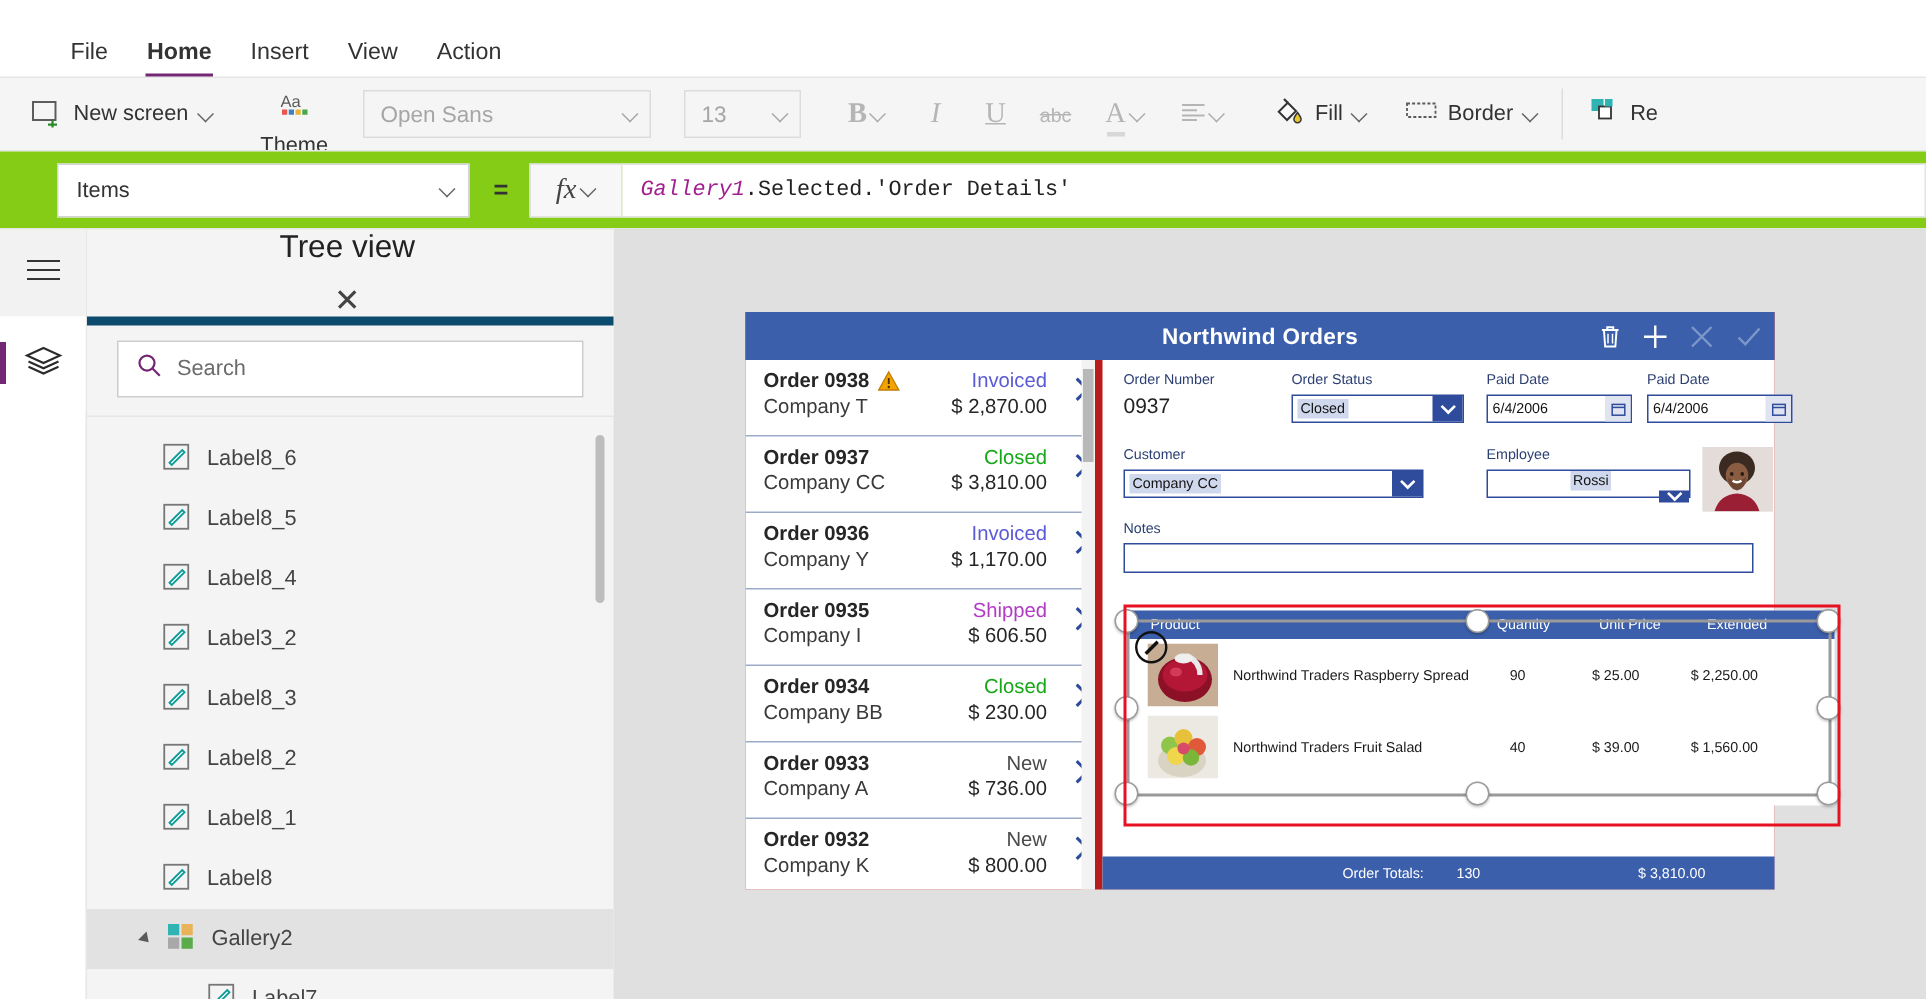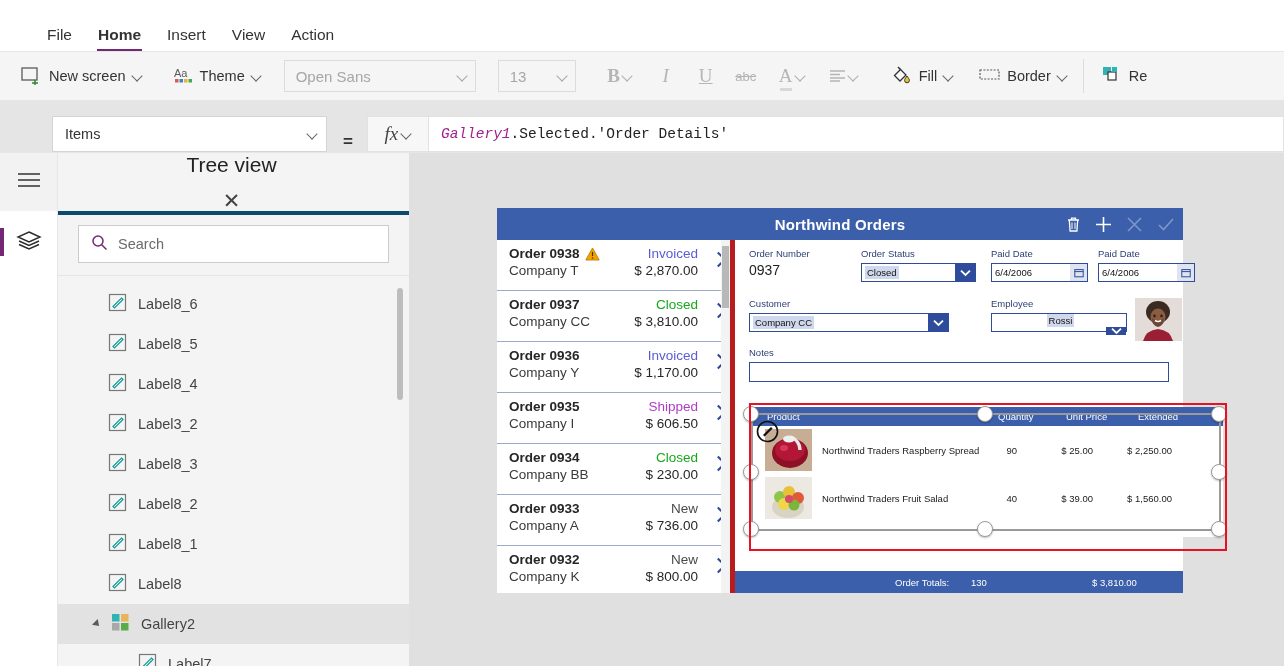--- a/index.html
+++ b/index.html
@@ -53,22 +53,22 @@
   .fontbox.name{ width:192px; margin-left:14px;}
   .fontbox.size{ width:78px; margin-left:22px;}
   .fmt{
     width:40px; height:34px; display:flex; align-items:center; justify-content:center;
     gap:3px; color:#b5b5b5; cursor:pointer; font-size:19px;
   }
   .fmt-wide{ width:52px; }
 
   
   .formula-row{
-    height:52px; display:flex; align-items:flex-end;
-    border-bottom:1px solid #e6e6e6; background:#e5e5e5; padding-left:52px;
+    height:52px; display:flex; align-items:center;
+    border-bottom:1px solid #e6e6e6; background:#84cc16; padding-left:38px;
   }
   .prop-select{
     width:275px; height:36px; border:1px solid #d4d4d4; background:#fff;
     display:flex; align-items:center; justify-content:space-between;
     padding:0 9px 0 12px; font-size:14.5px; color:#333; cursor:pointer;
   }
   .eq{ margin:0 14px 0 16px; font-size:17px; font-weight:bold; color:#333;}
   .fx-box{
     width:62px; height:36px; border:1px solid #e2e2e2; background:#f7f7f7;
     display:flex; align-items:center; justify-content:center; gap:4px; cursor:pointer;
@@ -100,21 +100,21 @@
   }
 
   
   .tree-panel{ width:352px; background:#f4f4f4; border-right:1px solid #e0e0e0; display:flex; flex-direction:column; }
   .tree-head{
     height:58px; display:flex; align-items:center; justify-content:space-between;
     padding:0 22px 0 18px; background:#f4f4f4;flex-direction:column;
   }
   .tree-title{ font-size:21px; color:#222; }
   .tree-close{ font-size:21px; color:#444; cursor:pointer; line-height:1; }
-  .search-wrap{ padding:10px 20px 12px 20px; background:#f4f4f4; border-top:4px solid #0c4a6e;}
+  .search-wrap{ padding:10px 20px 12px 20px; background:#f4f4f4; border-top:6px solid #0c4a6e;}
   .search-box{
     height:38px; border:1px solid #cccccc; background:#ffffff;
     display:flex; align-items:center; gap:10px; padding:0 12px;
   }
   .search-box input{
     border:none; outline:none; font-size:14.5px; color:#555;
     font-family:"Liberation Sans",sans-serif; width:100%; background:transparent;
   }
   .search-box input::placeholder{ color:#6b6b6b; }
   .tree-list{ flex:1; overflow:hidden; position:relative; border-top:1px solid #e6e6e6; }
@@ -248,21 +248,21 @@
     <span style="display:inline-block;position:relative;width:21px;height:18px;">
       <svg width="21" height="18" viewBox="0 0 21 18">
           <rect x="1" y="1" width="15" height="12" fill="none" stroke="#5a5a5a" stroke-width="1.3"></rect>
           <path d="M14 13 v6 M11 16 h6" stroke="#2a8a2a" stroke-width="1.5"></path>
         </svg>
     </span>
     <span>New screen</span>
     <span class="chev"></span>
   </div>
 
-  <div class="rb-item" style="margin-left:14px;">
+  <div class="rb-item" style="margin-left:14px;flex-direction:column;">
     <span>
       <svg width="19" height="18" viewBox="0 0 19 18">
           <text x="0" y="11" font-size="11" font-family="Liberation Sans" fill="#5a5a5a">Aa</text>
           <rect x="1" y="13" width="3.5" height="3.5" fill="#e8554f"></rect>
           <rect x="5.5" y="13" width="3.5" height="3.5" fill="#3b82c4"></rect>
           <rect x="10" y="13" width="3.5" height="3.5" fill="#e8b33a"></rect>
           <rect x="14.5" y="13" width="3.5" height="3.5" fill="#4aa84a"></rect>
         </svg>
     </span>
     <span>Theme</span>

